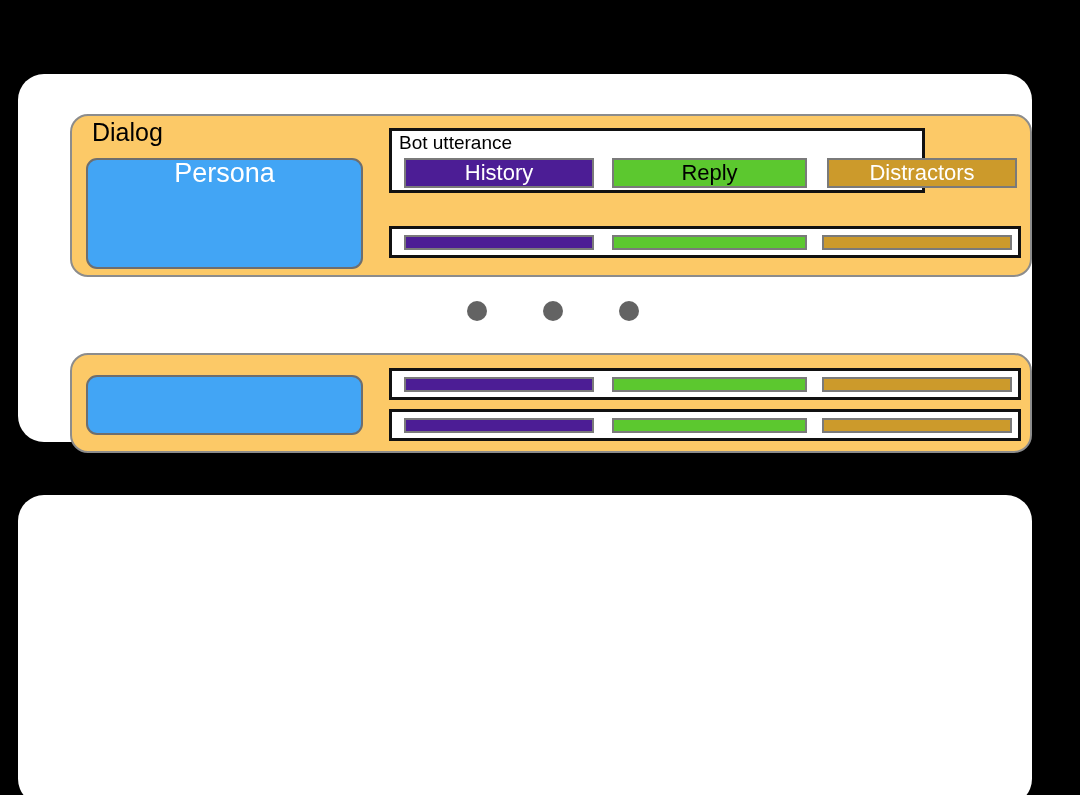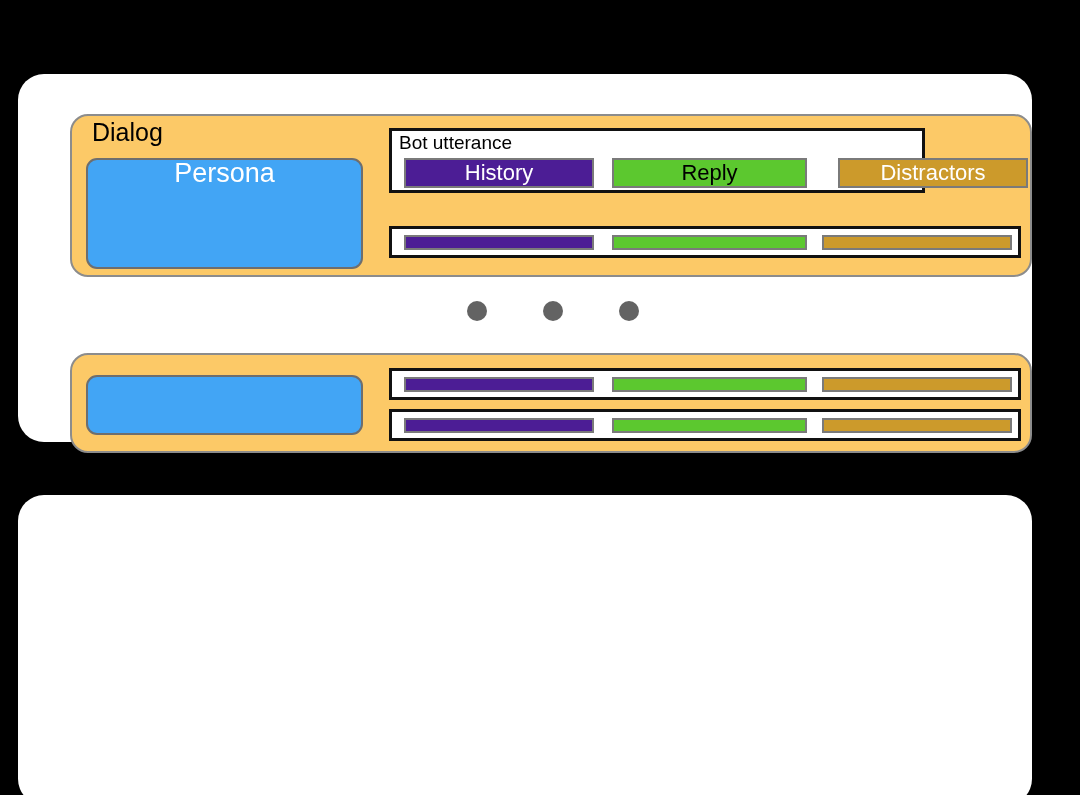--- a/index.html
+++ b/index.html
@@ -118,21 +118,21 @@
   .chip-distractor { background: #cc9a2b; }
 
   .chip-label { font-size: 22px; white-space: nowrap; }
   .chip-label.light { color: #ffffff; }
   .chip-label.dark  { color: #000000; }
 
   
   #utterance-row-labelled .chip { top: 27px; height: 30px; }
   #utterance-row-labelled .chip-history    { left: 12px;  width: 190px; }
   #utterance-row-labelled .chip-reply      { left: 220px; width: 195px; }
-  #utterance-row-labelled .chip-distractor { left: 446px; width: 190px; }
+  #utterance-row-labelled .chip-distractor { left: 435px; width: 190px; }
 
   
   .row-plain .chip, .row-plain-top .chip, .row-plain-bottom .chip { top: 6px; height: 15px; }
   .row-plain .chip-history,
   .row-plain-top .chip-history,
   .row-plain-bottom .chip-history    { left: 12px;  width: 190px; }
   .row-plain .chip-reply,
   .row-plain-top .chip-reply,
   .row-plain-bottom .chip-reply      { left: 220px; width: 195px; }
   .row-plain .chip-distractor,

